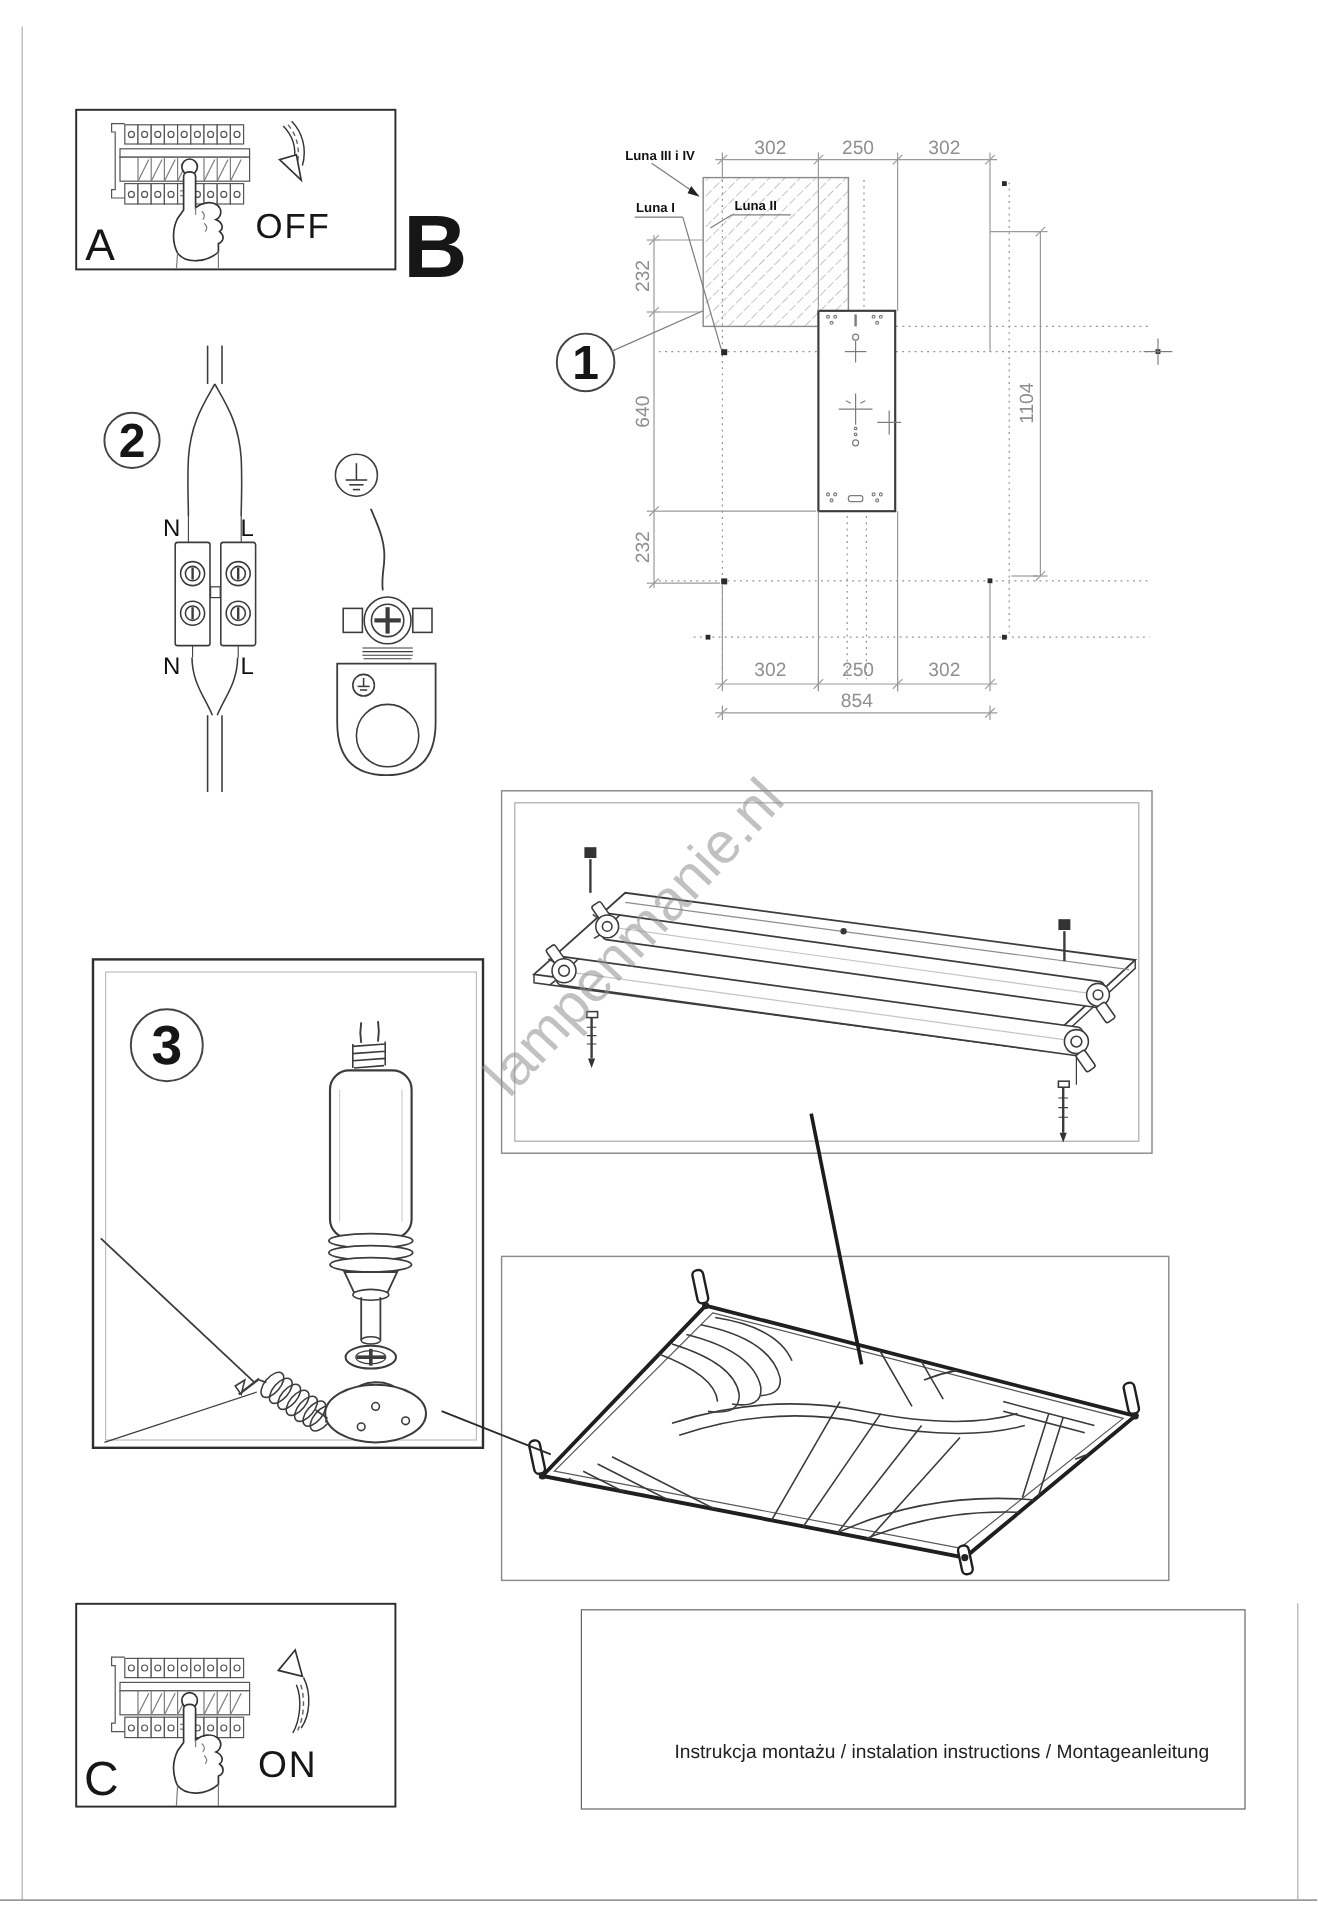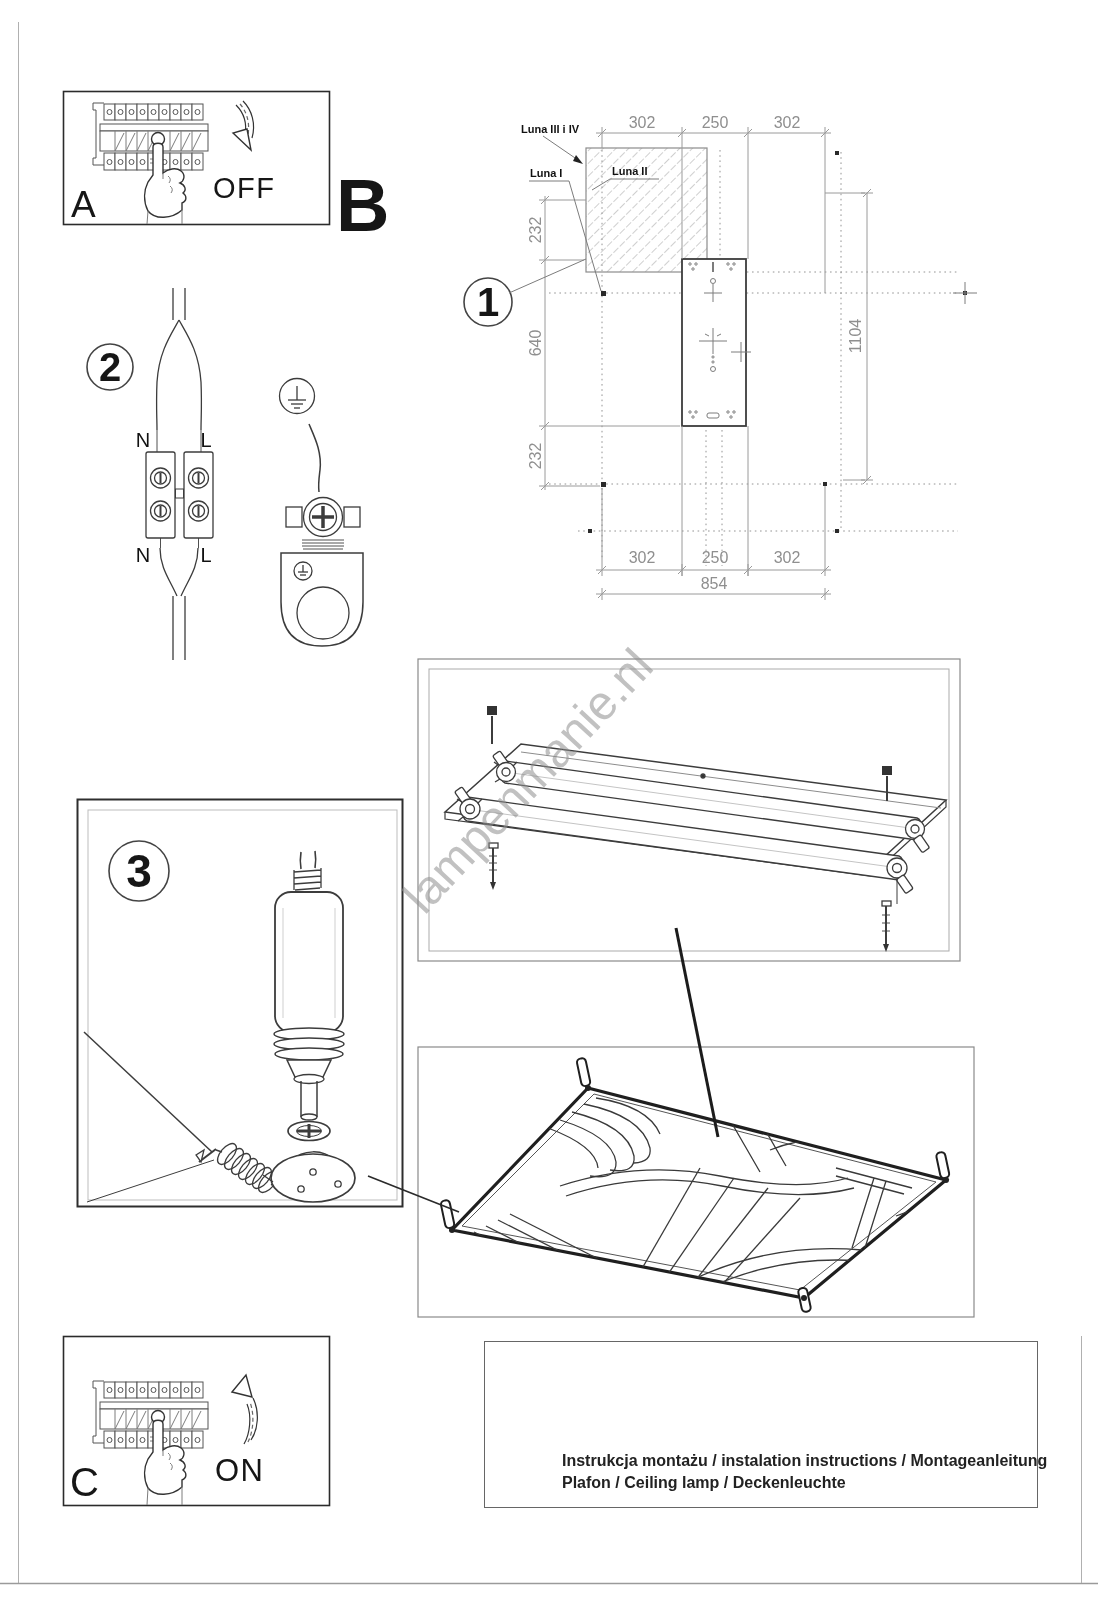--- a/index.html
+++ b/index.html
@@ -14,21 +14,21 @@
   .dotl{stroke:#949494;stroke-width:1;fill:none;stroke-dasharray:1.6 3.6;}
   .draw{stroke:#3c3c3c;fill:none;stroke-width:1.3;}
   .thin{stroke:#7c7c7c;stroke-width:1;fill:none;}
   .circ{stroke:#444;stroke-width:1.6;fill:#ffffff;}
   .stepnum{fill:#161616;font-weight:700;}
   .panelbox{stroke:#2b2b2b;stroke-width:1.6;fill:#ffffff;}
   .breaker{stroke:#555;stroke-width:1;fill:#ffffff;}
   .hand{stroke:#333;stroke-width:1.4;fill:#ffffff;}
   .arrowr{stroke:#333;stroke-width:1.2;fill:none;}
   .biglet{fill:#161616;}
-  #footer-text{font-size:16px;line-height:21.5px;color:#222;white-space:nowrap;font-weight:bold;}
+  #footer-text{font-size:16px;line-height:21.5px;color:#222;white-space:nowrap;}
 </style>
 </head>
 <body>
 
 <div id="page">
 
   <svg class="abs" style="left:62px;top:90px" width="269" height="136" viewBox="62 90 269 136">
     <rect x="63.5" y="91.5" width="266" height="133" class="panelbox"></rect>
     <g>
       <path class="breaker" d="M104,103 L93,103 L93,110 L96,110 L96,158 L93,158 L93,165 L104,165"></path>
@@ -573,21 +573,20 @@
       <path class="arrowr" style="stroke-dasharray:4 3;stroke:#666" d="M248,1442 C253,1432 255,1416 250,1402"></path>
       <polygon class="hand" points="232,1392 246,1375 252,1397"></polygon>
     </g>
     <text x="215" y="1481" font-size="31" letter-spacing="1.5" fill="#161616">ON</text>
     <text x="70" y="1496" font-size="40" fill="#161616">C</text>
   </svg>
 
   <div class="abs" style="left:484px;top:1341px;width:552px;height:165px;border:1px solid #666;"></div>
   <div id="footer-text" class="abs" style="left:562px;top:1450px;">
     <div>Instrukcja montażu / instalation instructions / Montageanleitung</div>
-    <div>Plafon / Ceiling lamp / Deckenleuchte</div>
   </div>
 
   <svg class="abs" style="left:0;top:0;pointer-events:none" width="1098" height="1600" viewBox="0 0 1098 1600">
     <line x1="18.5" y1="22" x2="18.5" y2="1583" stroke="#b0b0b0" stroke-width="1"></line>
     <line x1="0" y1="1583.5" x2="1098" y2="1583.5" stroke="#9a9a9a" stroke-width="1.5"></line>
     <line x1="1081.5" y1="1336" x2="1081.5" y2="1583" stroke="#b0b0b0" stroke-width="1"></line>
     <line x1="676" y1="928" x2="718" y2="1137" stroke="#1c1c1c" stroke-width="3"></line>
     <line x1="368" y1="1176" x2="459" y2="1212" stroke="#2a2a2a" stroke-width="1.6"></line>
     <text x="0" y="0" transform="translate(540 792) rotate(-47)" text-anchor="middle" font-size="48" fill="#8f8f8f" opacity="0.55">lampenmanie.nl</text>
   </svg>

